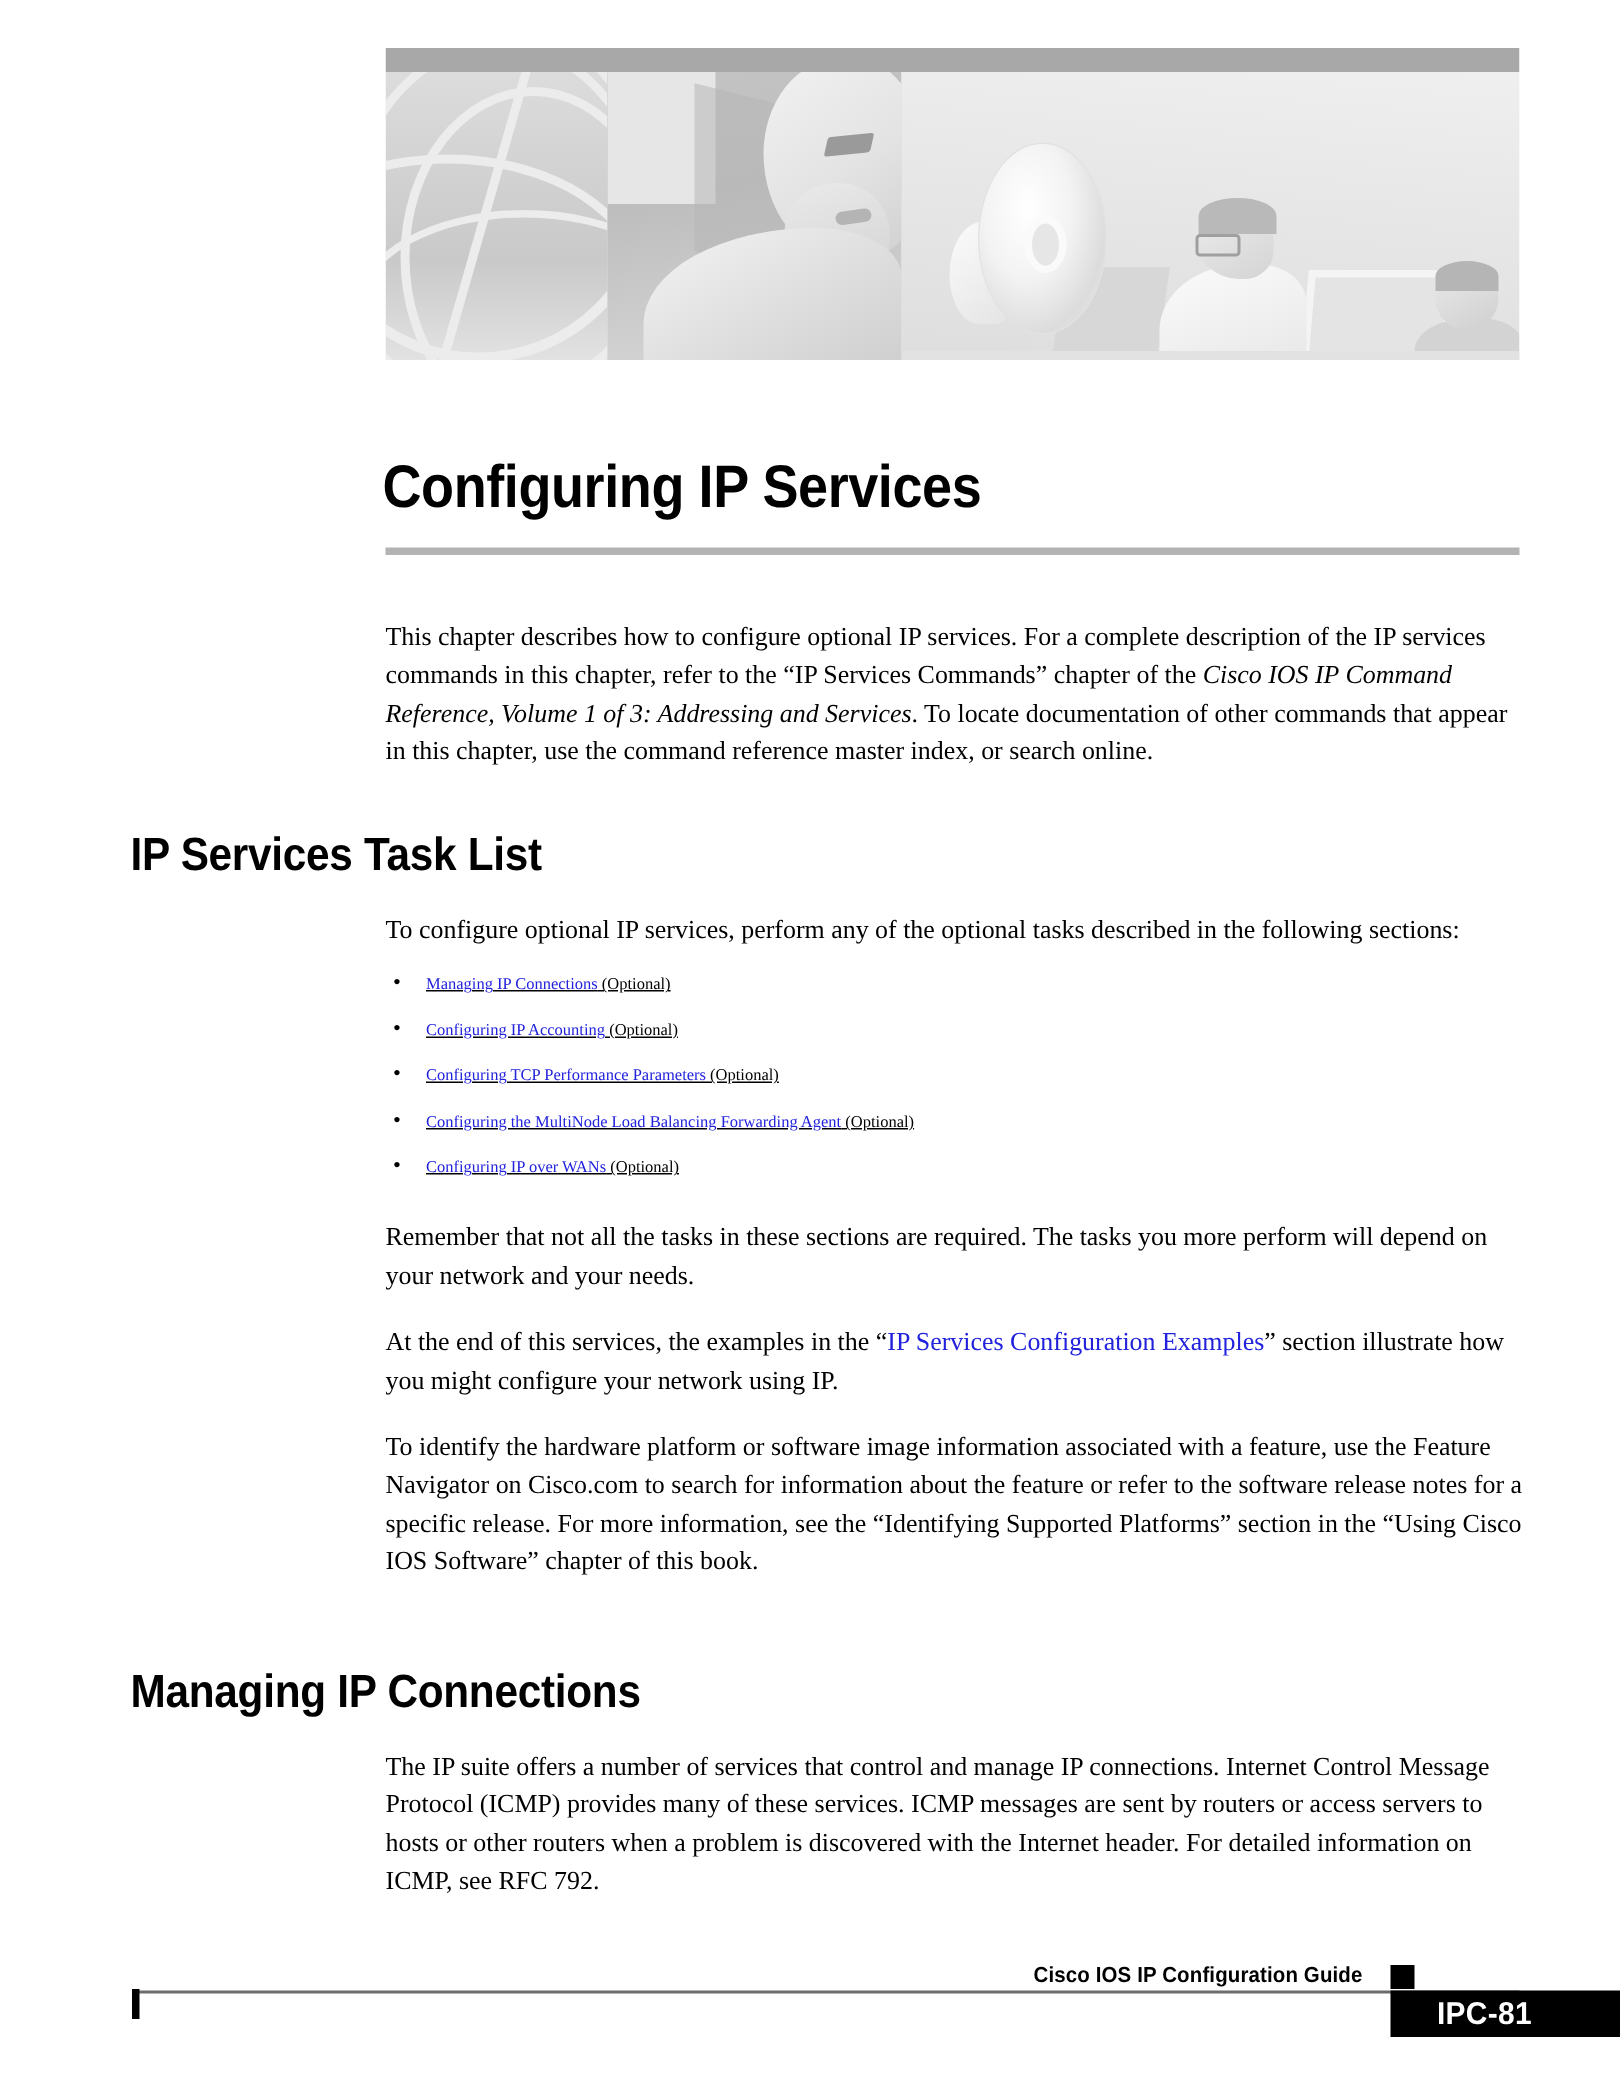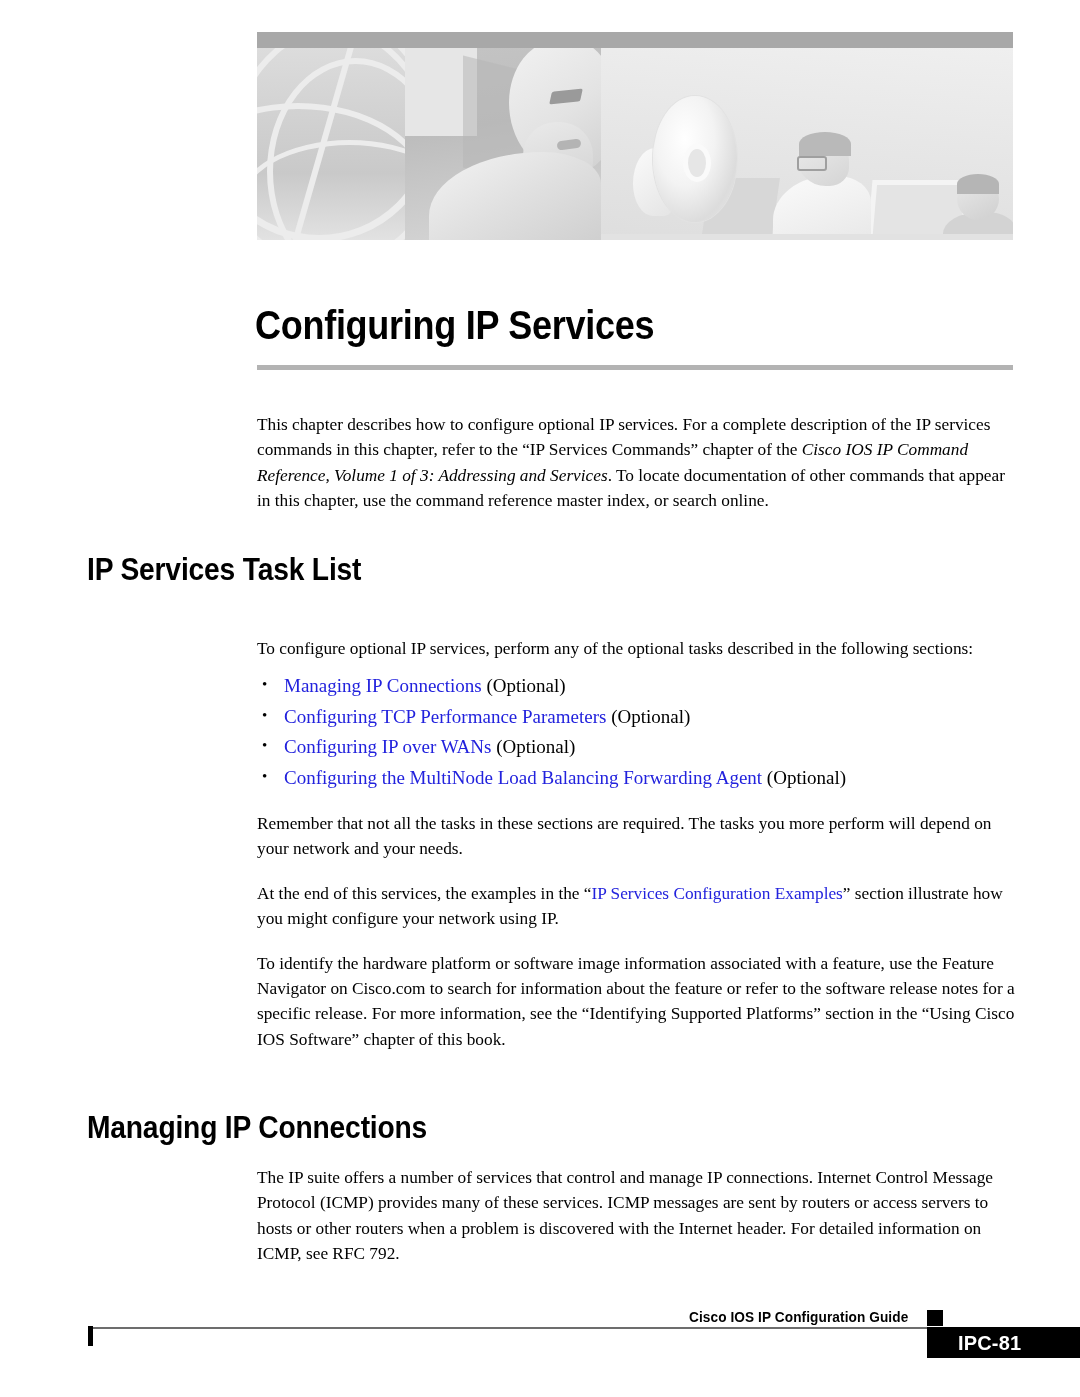--- a/index.html
+++ b/index.html
@@ -290,22 +290,23 @@
 
   ul.tasklist {
     margin: 0;
     padding: 0;
     list-style: none;
   }
   ul.tasklist li {
     position: relative;
     padding-left: 27px;
     margin-bottom: 5.5px;
-    font-size: 19px;
+    font-size: 11px;
     line-height: 25px;
+    text-decoration: underline;
   }
   ul.tasklist li::before {
     content: "\2022";
     position: absolute;
     left: 5px;
     top: -1px;
     font-size: 15px;
     color: #000;
   }
   a.xref {
@@ -420,28 +421,29 @@
 
 <div class="chapter-title">Configuring IP Services</div>
 <div class="title-rule"></div>
 
 <div class="body-col" style="top:412px;">
   <p class="para"><span>This chapter describes how to configure optional IP services. For a complete description of the IP services commands in this chapter, refer to the “IP Services Commands” chapter of the </span><span class="ital">Cisco IOS IP Command Reference, Volume 1 of 3: Addressing and Services</span><span>. To locate documentation of other commands that appear in this chapter, use the command reference master index, or search online.</span></p>
 </div>
 
 <h2 class="section" style="top:552px;">IP Services Task List</h2>
 
-<div class="body-col" style="top:636px;">
+<div class="body-col" style="top:607px;">
   <p class="para" style="margin-bottom:12px;">To configure optional IP services, perform any of the optional tasks described in the following sections:</p>
 
   <ul class="tasklist">
     <li><a class="xref" href="#">Managing IP Connections</a><span> (Optional)</span></li>
+    <li><a class="xref" href="#">Configuring IP Accounting</a><span> (Optional)</span></li>
     <li><a class="xref" href="#">Configuring TCP Performance Parameters</a><span> (Optional)</span></li>
+    <li><a class="xref" href="#">Configuring the MultiNode Load Balancing Forwarding Agent</a><span> (Optional)</span></li>
     <li><a class="xref" href="#">Configuring IP over WANs</a><span> (Optional)</span></li>
-    <li><a class="xref" href="#">Configuring the MultiNode Load Balancing Forwarding Agent</a><span> (Optional)</span></li>
   </ul>
 
   <p class="para" style="margin-top:21px;">Remember that not all the tasks in these sections are required. The tasks you more perform will depend on your network and your needs.</p>
 
   <p class="para"><span>At the end of this services, the examples in the “</span><a class="xref" href="#">IP Services Configuration Examples</a><span>” section illustrate how you might configure your network using IP.</span></p>
 
   <p class="para">To identify the hardware platform or software image information associated with a feature, use the Feature Navigator on Cisco.com to search for information about the feature or refer to the software release notes for a specific release. For more information, see the “Identifying Supported Platforms” section in the “Using Cisco IOS Software” chapter of this book.</p>
 </div>
 
 <h2 class="section" style="top:1110px;">Managing IP Connections</h2>

